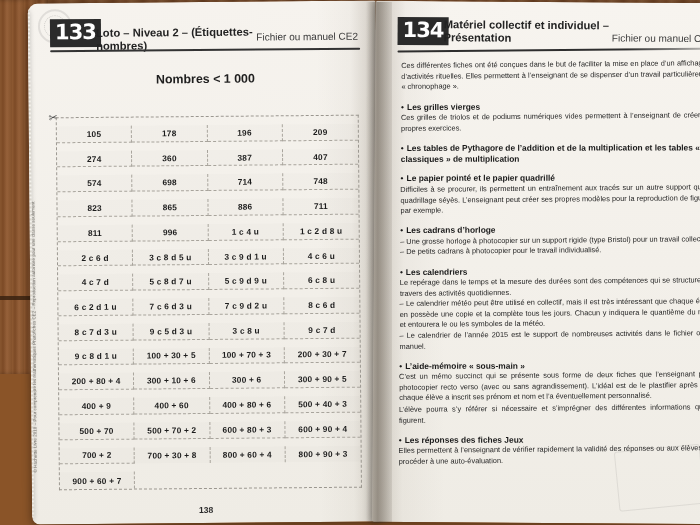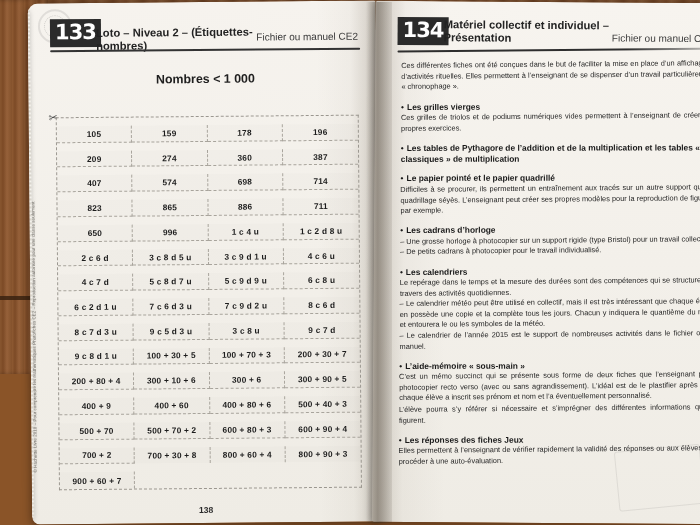--- a/index.html
+++ b/index.html
@@ -194,36 +194,36 @@
           <div class="head-rule"></div>
         </div>
 
         <div class="sheet-title">Nombres &lt; 1 000</div>
 
         <div class="scissors">✂</div>
 
         <div class="cutbox">
           <div class="grid" id="number-grid">
               <div class="cell">105</div>
-              <div class="cell">159</div>
               <div class="cell">178</div>
               <div class="cell">196</div>
               <div class="cell">209</div>
               <div class="cell">274</div>
               <div class="cell">360</div>
               <div class="cell">387</div>
               <div class="cell">407</div>
               <div class="cell">574</div>
               <div class="cell">698</div>
               <div class="cell">714</div>
+              <div class="cell">748</div>
               <div class="cell">823</div>
               <div class="cell">865</div>
               <div class="cell">886</div>
               <div class="cell">711</div>
-              <div class="cell">650</div>
+              <div class="cell">811</div>
               <div class="cell">996</div>
               <div class="cell">1 c 4 u</div>
               <div class="cell">1 c 2 d 8 u</div>
               <div class="cell">2 c 6 d</div>
               <div class="cell">3 c 8 d 5 u</div>
               <div class="cell">3 c 9 d 1 u</div>
               <div class="cell">4 c 6 u</div>
               <div class="cell">4 c 7 d</div>
               <div class="cell">5 c 8 d 7 u</div>
               <div class="cell">5 c 9 d 9 u</div>

